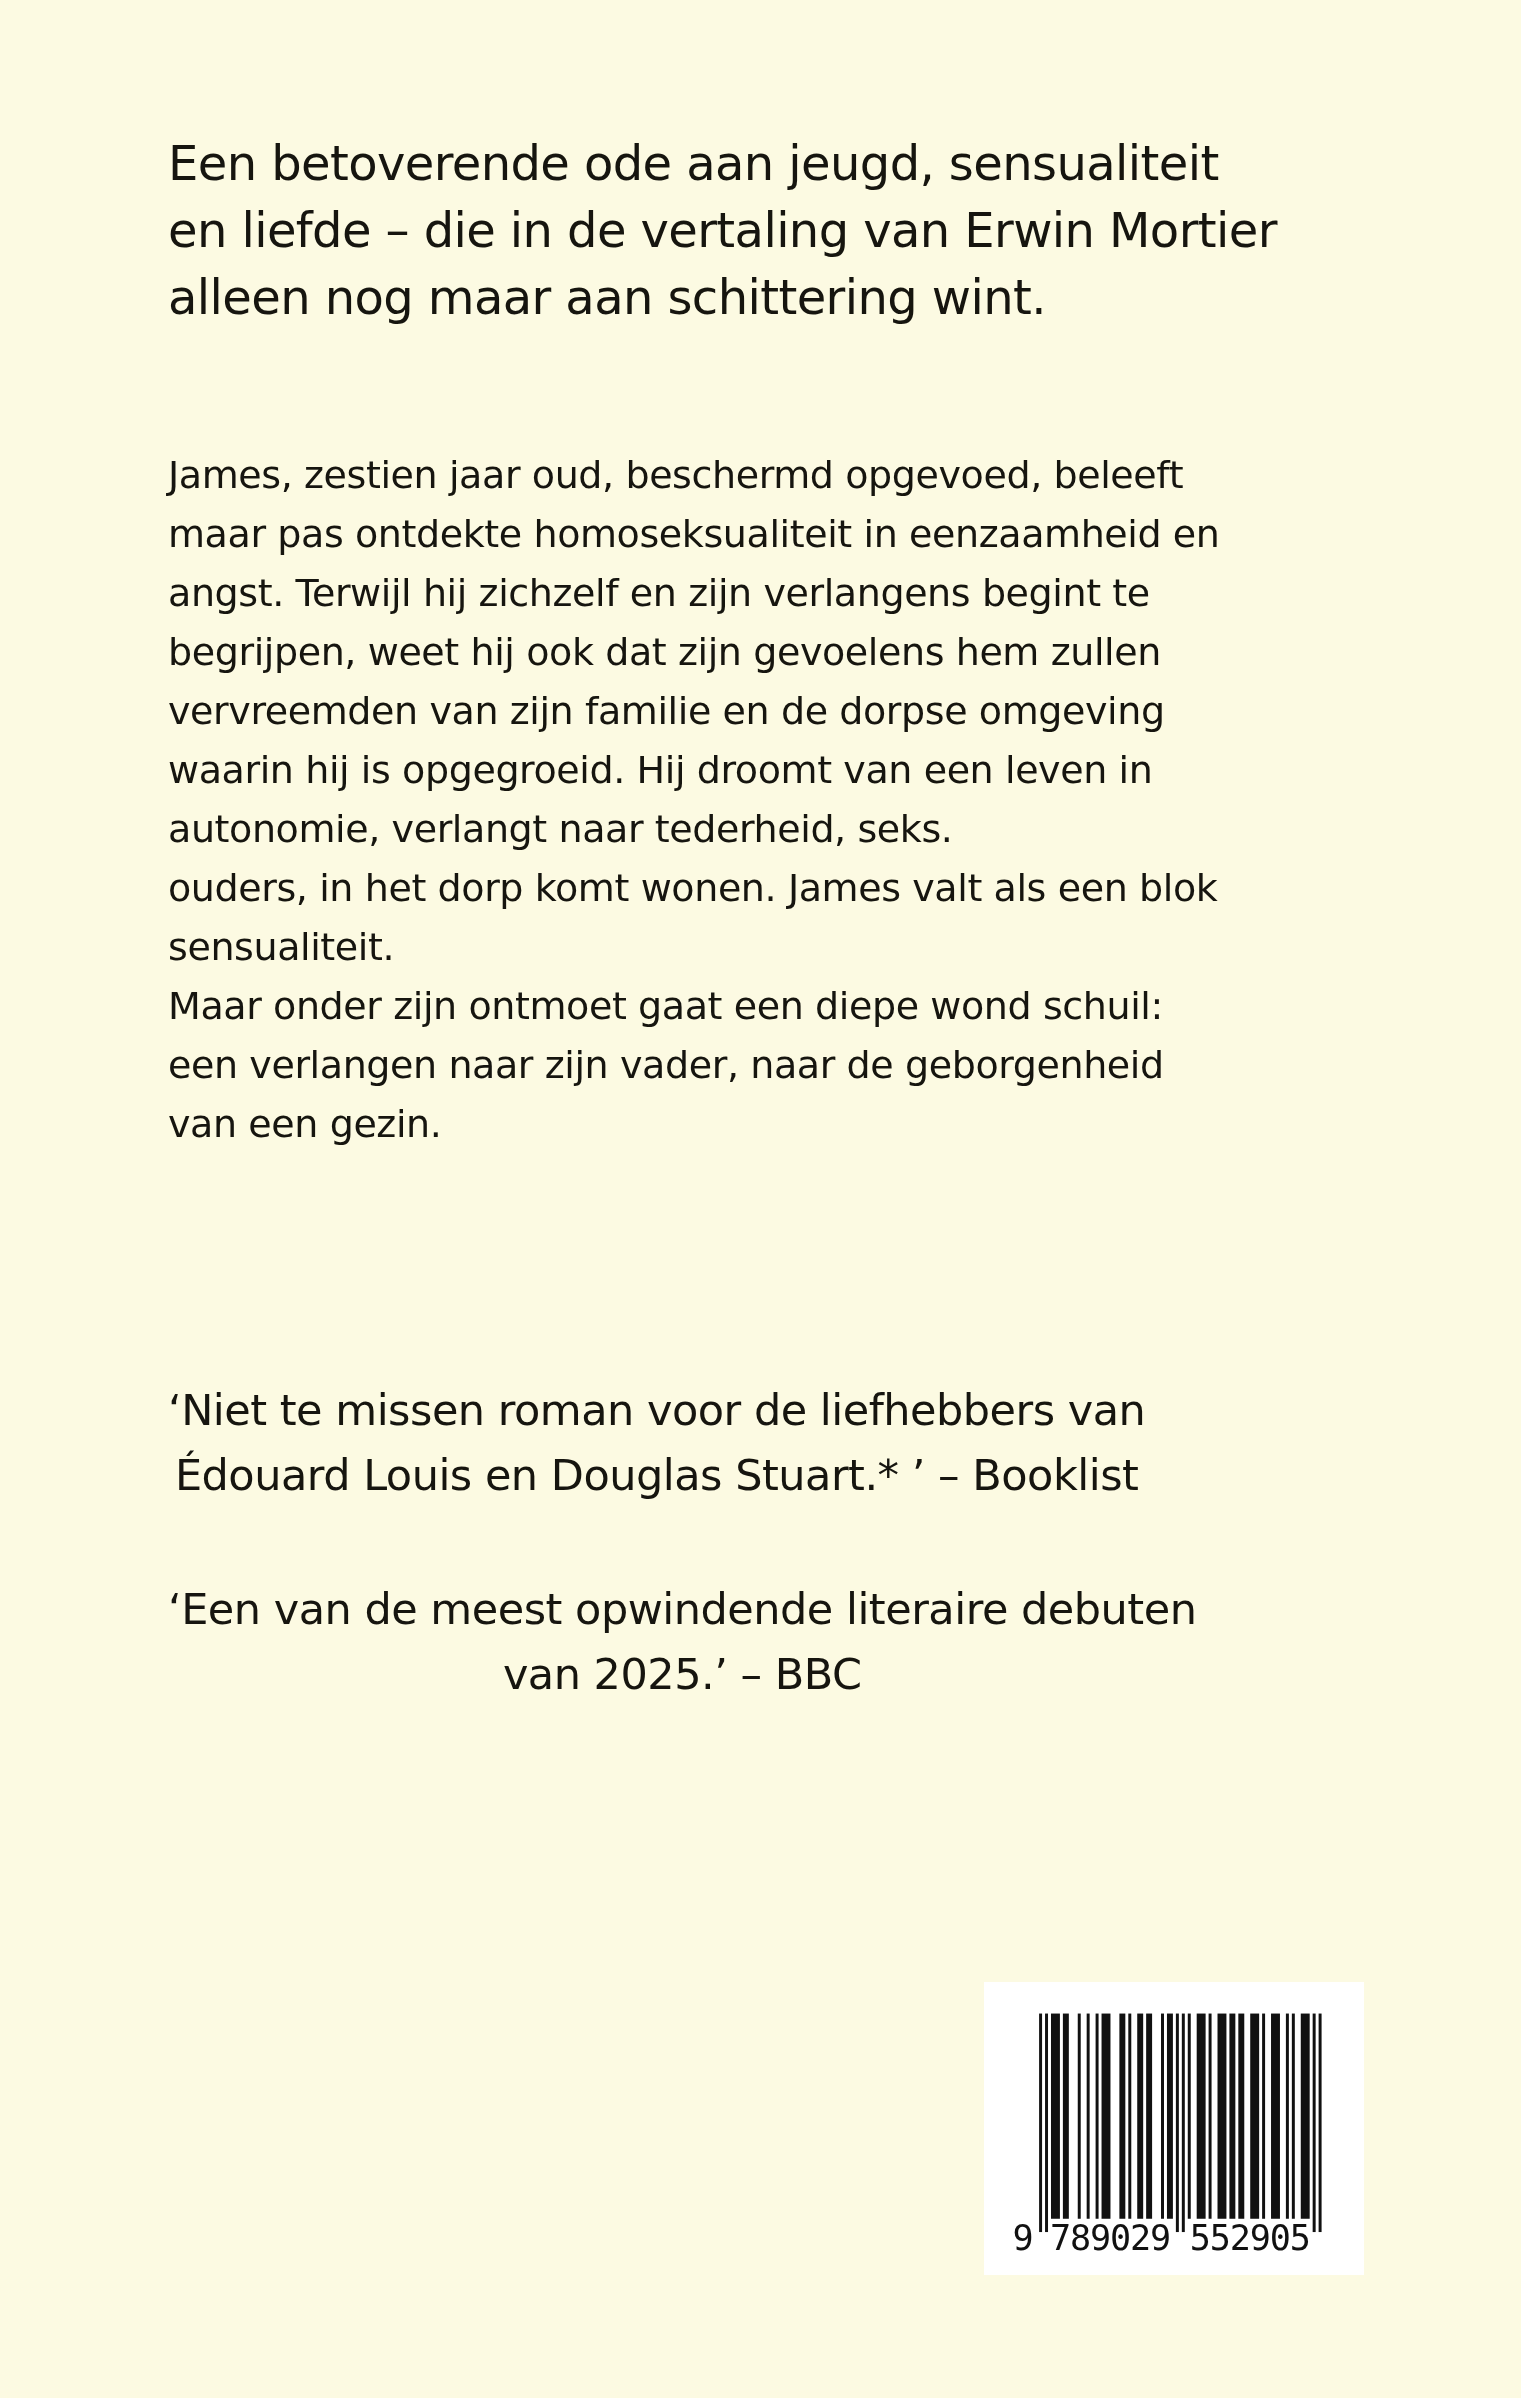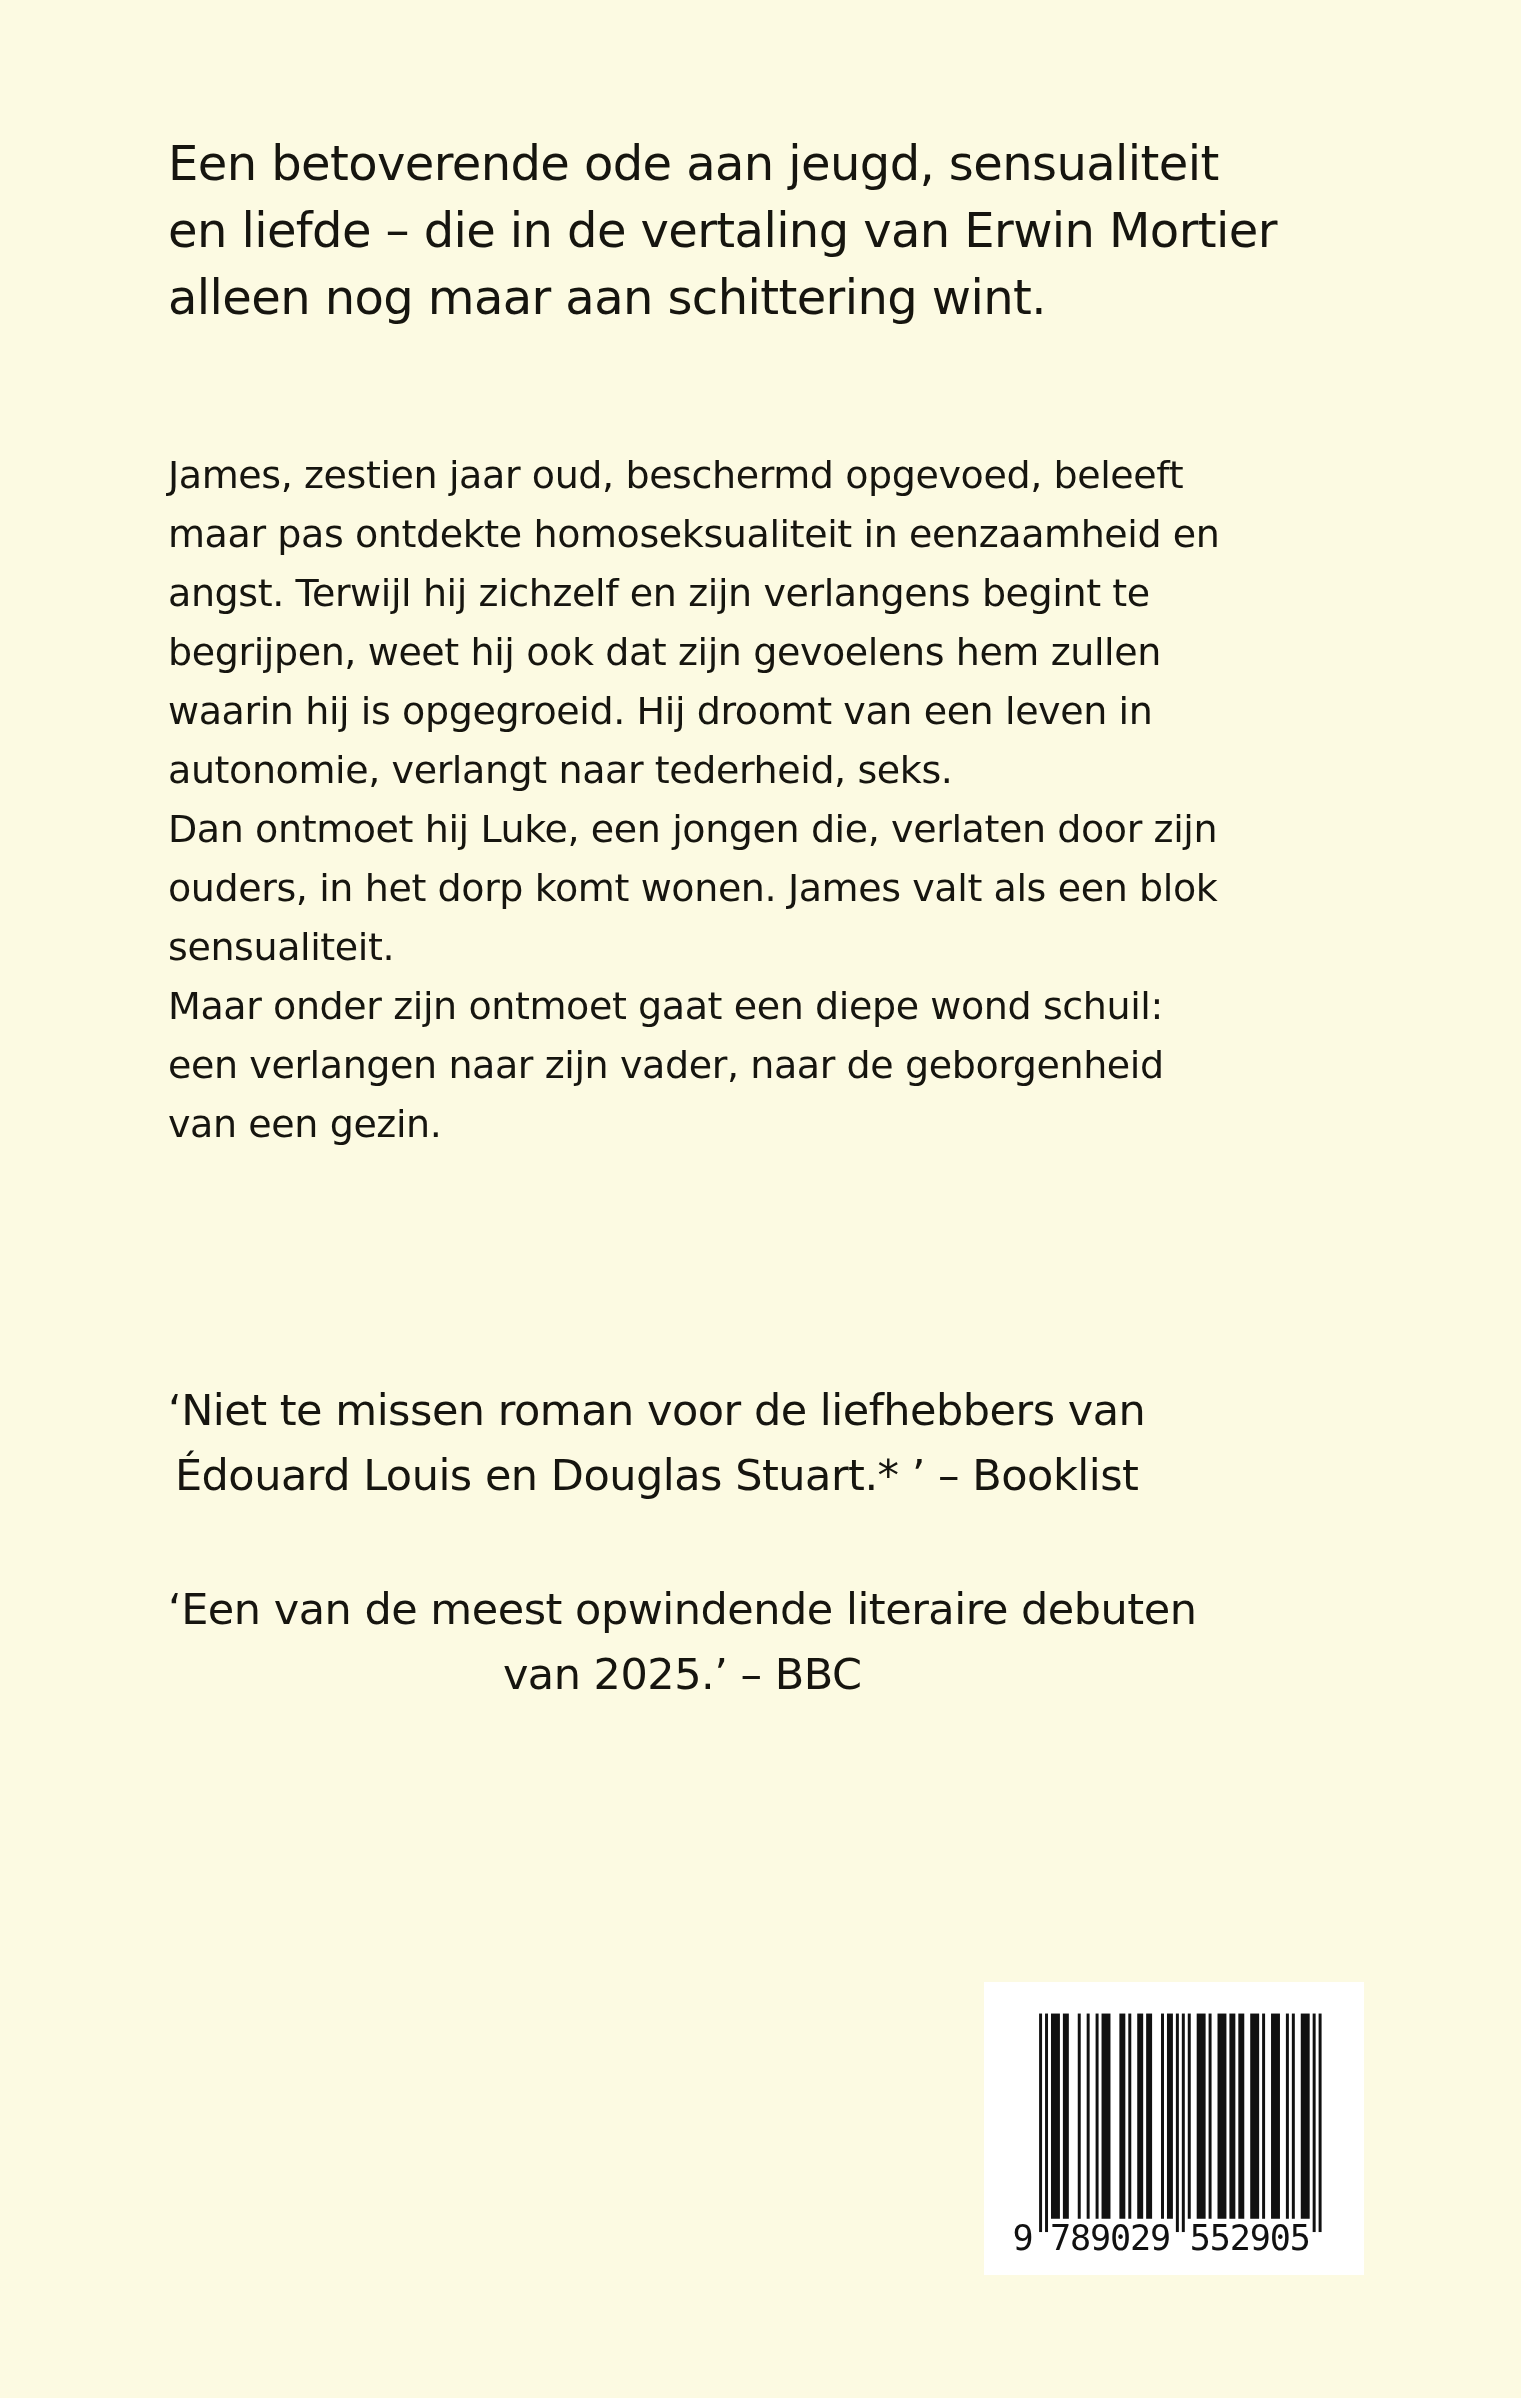--- a/index.html
+++ b/index.html
@@ -67,23 +67,23 @@
   <span class="line">Een betoverende ode aan jeugd, sensualiteit</span>
   <span class="line">en liefde – die in de vertaling van Erwin Mortier</span>
   <span class="line">alleen nog maar aan schittering wint.</span>
 </div>
 
 <div class="block blurb">
   <span class="line">James, zestien jaar oud, beschermd opgevoed, beleeft</span>
   <span class="line">maar pas ontdekte homoseksualiteit in eenzaamheid en</span>
   <span class="line">angst. Terwijl hij zichzelf en zijn verlangens begint te</span>
   <span class="line">begrijpen, weet hij ook dat zijn gevoelens hem zullen</span>
+  <span class="line">vervreemden van zijn familie en de dorpse omgeving</span>
   <span class="line">waarin hij is opgegroeid. Hij droomt van een leven in</span>
   <span class="line">autonomie, verlangt naar tederheid, seks.</span>
-  <span class="line">Dan ontmoet hij Luke, een jongen die, verlaten door zijn</span>
   <span class="line">ouders, in het dorp komt wonen. James valt als een blok</span>
   <span class="line">sensualiteit.</span>
   <span class="line">Maar onder zijn ontmoet gaat een diepe wond schuil:</span>
   <span class="line">een verlangen naar zijn vader, naar de geborgenheid</span>
   <span class="line">van een gezin.</span>
 </div>
 
 <div class="block quote quote-1">
   <span class="line">‘Niet te missen roman voor de liefhebbers van</span>
   <span class="line"><span>Édouard Louis en Douglas Stuart.* ’ – </span><span class="source">Booklist</span></span>

